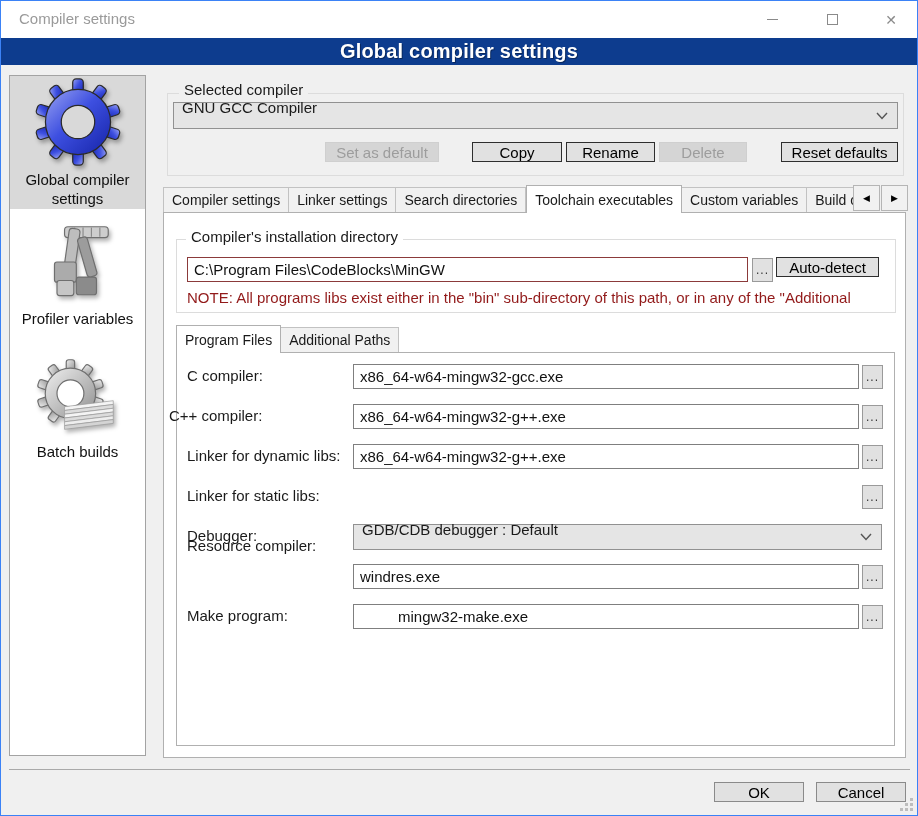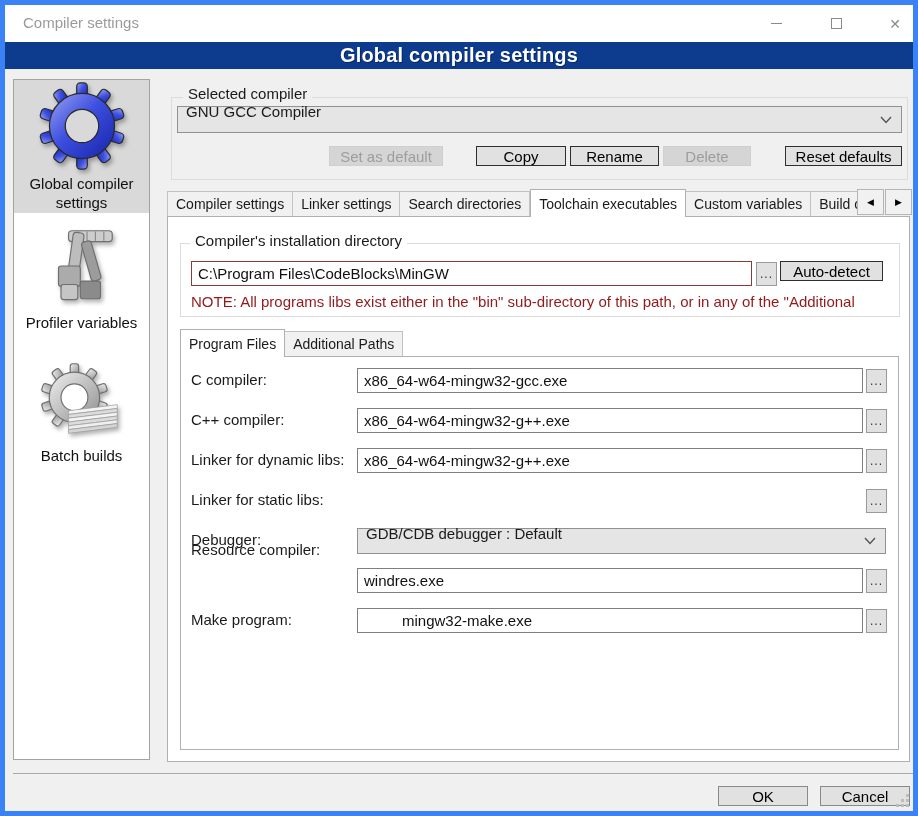--- a/index.html
+++ b/index.html
@@ -1,21 +1,21 @@
 <!DOCTYPE html>
 <html><head>
 <meta charset="utf-8">
 <style>
   * { margin:0; padding:0; box-sizing:border-box; }
   html,body { background:#555; }
   button,input { font-family:inherit; }
   #window{
     position:relative; width:918px; height:816px; background:#f0f0f0;
     font-family:"Liberation Sans","DejaVu Sans",sans-serif; color:#1a1a1a;
-    border:5px solid #3b82f6; overflow:hidden;
+    border:1px solid #3b82f6; overflow:hidden;
   }
   
   .titlebar{position:absolute;left:0;top:0;width:100%;height:37px;background:#ffffff;}
   .title{position:absolute;left:18px;top:9px;font-size:15px;color:#9a9a9a;white-space:nowrap;}
   .wc{position:absolute;top:0;width:46px;height:37px;display:flex;align-items:center;justify-content:center;cursor:default;}
   .wc-min{left:748px;} .wc-max{left:808px;} .wc-close{left:867px;}
   .glyph-min{width:11px;border-top:1px solid #8a8a8a;}
   .glyph-max{width:11px;height:11px;border:1px solid #8a8a8a;}
   .glyph-close{font-size:14px;color:#8a8a8a;line-height:1;}
   
@@ -217,21 +217,21 @@
   <div class="tabstrip" style="left:175px;top:324px;width:400px;height:28px;align-items:flex-end;">
     <div class="tab active" style="border-color:#b0b0b0;">Program Files</div>
     <div class="tab">Additional Paths</div>
   </div>
   <div class="tabpage" style="left:175px;top:351px;width:719px;height:394px;"></div>
 
   <span class="flabel" style="left:186px;top:366px;">C compiler:</span>
   <input class="tfield" style="left: 352px; top: 363px; width: 506px;" value="x86_64-w64-mingw32-gcc.exe">
   <button class="mini" style="left:861px;top:364px;">...</button>
 
-  <span class="flabel" style="left:186px;top:406px;text-align:right;">C++ compiler:</span>
+  <span class="flabel" style="left:168px;top:406px;text-align:right;">C++ compiler:</span>
   <input class="tfield" style="left: 352px; top: 403px; width: 506px;" value="x86_64-w64-mingw32-g++.exe">
   <button class="mini" style="left:861px;top:404px;">...</button>
 
   <span class="flabel" style="left:186px;top:446px;">Linker for dynamic libs:</span>
   <input class="tfield" style="left: 352px; top: 443px; width: 506px;" value="x86_64-w64-mingw32-g++.exe">
   <button class="mini" style="left:861px;top:444px;">...</button>
 
   <span class="flabel" style="left:186px;top:486px;">Linker for static libs:</span>
   <button class="mini" style="left:861px;top:484px;">...</button>
 

